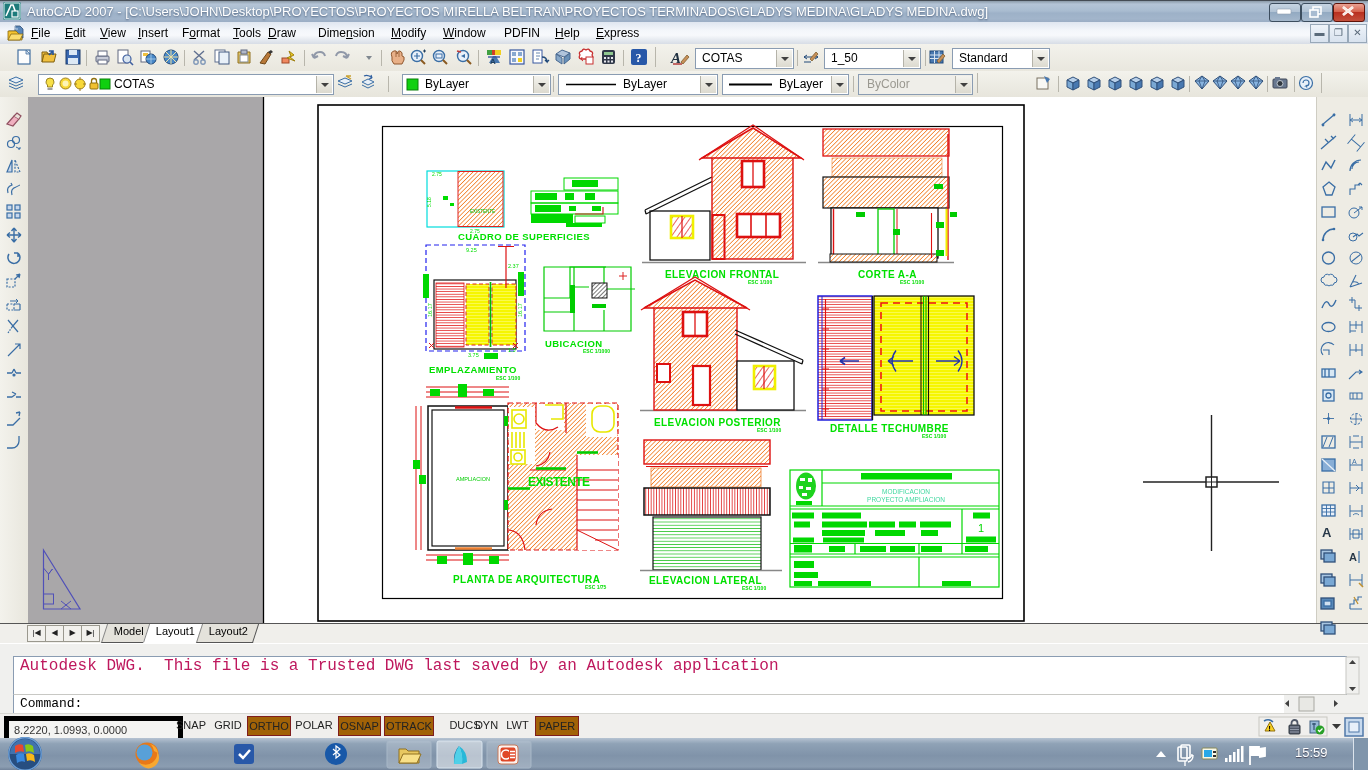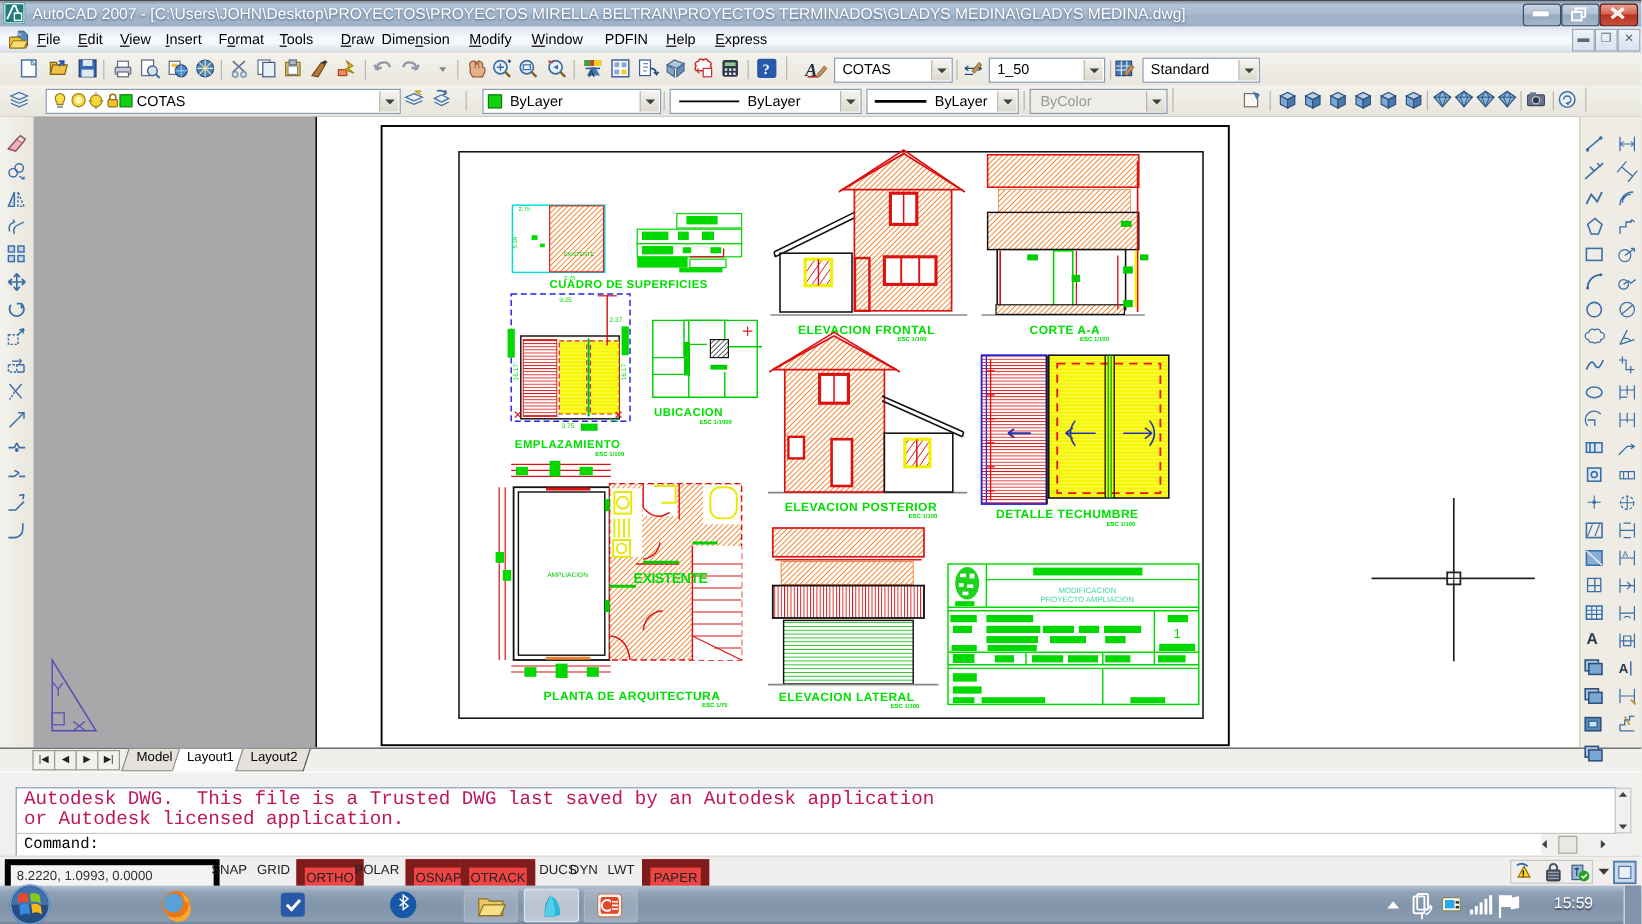--- a/index.html
+++ b/index.html
@@ -59,21 +59,21 @@
     font-family:"Liberation Mono",monospace;font-size:16px;color:#be185d;}
   #cmdline{left:13px;top:694px;width:1332px;height:19px;background:#fff;
     border:1px solid #8a9cb2;border-top:1px solid #c8c8c4;
     font-family:"Liberation Mono",monospace;font-size:13px;color:#000;}
   
   #statusbar{left:0;top:713px;width:1368px;height:25px;background:#f0efed;
     border-top:1px solid #d8d8d4;}
   #coords{left:4px;top:716px;width:164px;height:18px;background:#f4f4f2;
     border:5px solid #000000;font-size:11px;color:#333;line-height:18px;padding-left:5px;}
   .sbtn{top:716px;height:18px;font-size:11px;color:#222;line-height:18px;text-align:center;}
-  .sbtn.on{border:7px solid #7f1d1d;background:#ef4444;}
+  .sbtn.on{border:1px solid #7f1d1d;background:#a16207;}
   
   #taskbar{left:0;top:738px;width:1368px;height:32px;
     background:linear-gradient(180deg,#b6c3d2 0%,#8fa2b6 18%,#8093a9 55%,#8b9db1 90%,#72839a 100%);}
   #clock{left:1295px;top:745px;font-size:13px;color:#fff;text-shadow:0 1px 1px #445;}
 </style>
 </head>
 <body>
 
 <div class="abs" id="titlebar"></div>
 <div class="abs" id="titletxt">AutoCAD 2007 - [C:\Users\JOHN\Desktop\PROYECTOS\PROYECTOS MIRELLA BELTRAN\PROYECTOS TERMINADOS\GLADYS MEDINA\GLADYS MEDINA.dwg]</div>
@@ -81,21 +81,21 @@
 <div class="abs wbtn" style="left:1301px;"></div>
 <div class="abs wbtn" id="btnclose" style="left:1333px;"></div>
 
 <div class="abs" id="menubar"></div>
 <div class="abs menuitem" style="left:31px;"><u>F</u>ile</div>
 <div class="abs menuitem" style="left:65px;"><u>E</u>dit</div>
 <div class="abs menuitem" style="left:100px;"><u>V</u>iew</div>
 <div class="abs menuitem" style="left:138px;"><u>I</u>nsert</div>
 <div class="abs menuitem" style="left:182px;">F<u>o</u>rmat</div>
 <div class="abs menuitem" style="left:233px;"><u>T</u>ools</div>
-<div class="abs menuitem" style="left:284px;text-align:right;"><u>D</u>raw</div>
+<div class="abs menuitem" style="left:268px;text-align:right;"><u>D</u>raw</div>
 <div class="abs menuitem" style="left:318px;">Dime<u>n</u>sion</div>
 <div class="abs menuitem" style="left:391px;"><u>M</u>odify</div>
 <div class="abs menuitem" style="left:443px;"><u>W</u>indow</div>
 <div class="abs menuitem" style="left:504px;">PDFIN</div>
 <div class="abs menuitem" style="left:555px;"><u>H</u>elp</div>
 <div class="abs menuitem" style="left:596px;"><u>E</u>xpress</div>
 <div class="abs cbtn" style="left:1310px;">▬</div>
 <div class="abs cbtn" style="left:1329px;">❐</div>
 <div class="abs cbtn" style="left:1348px;">✕</div>
 
@@ -520,21 +520,20 @@
 <div class="abs tab tabactive" style="left:146px;">
     <span>Layout1</span>
   </div>
 <div class="abs tab" style="left:199px;">
     <span>Layout2</span>
   </div>
 
 <div class="abs" id="cmdzone"></div>
 <div class="abs" id="cmdwin">
   <div style="padding:1px 0 0 6px;">Autodesk DWG.&nbsp; This file is a Trusted DWG last saved by an Autodesk application</div>
-  <div style="padding:1px 0 0 6px;">or Autodesk licensed application.</div>
 </div>
 <div class="abs" id="cmdline">
     <div style="padding:1px 0 0 6px;">Command:</div>
   </div>
 
 <div class="abs" id="statusbar"></div>
 <div class="abs" id="coords">8.2220, 1.0993, 0.0000</div>
 <div class="abs sbtn" style="left:175px;width:32px;">SNAP</div>
 <div class="abs sbtn" style="left:213px;width:30px;">GRID</div>
 <div class="abs sbtn on" style="left:247px;width:42px;">ORTHO</div>

